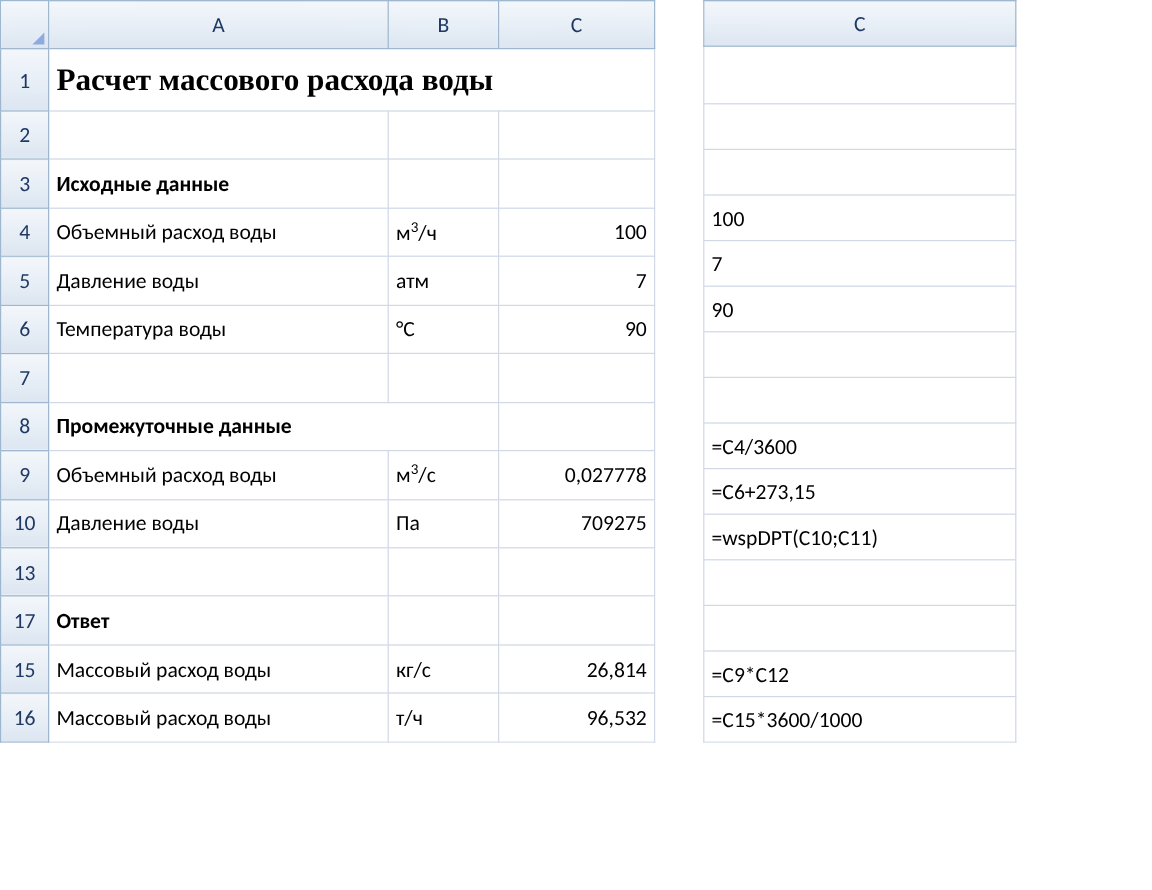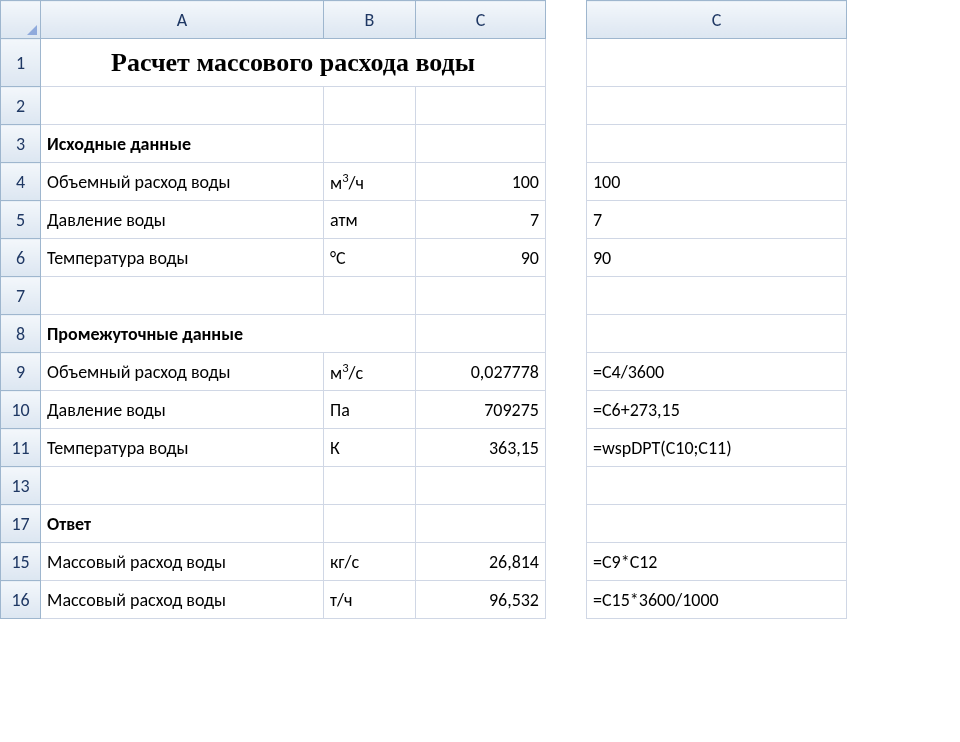--- a/index.html
+++ b/index.html
@@ -53,21 +53,20 @@
     border-bottom: 10px solid #8faadc;
   }
   .colA { width: 283px; }
   .colB { width: 92px; }
   .colC { width: 130px; }
   .colC2 { width: 260px; }
   .title {
     font-family: "Times New Roman", serif;
     font-weight: bold;
     font-size: 26px;
-    text-align: center;
   }
   .bold { font-weight: bold; }
   .right { text-align: right; }
   sup { font-size: 0.7em; }
   .gap { width: 40px; }
   .unit sup { vertical-align: super; }
 </style>
 </head>
 <body>
 
@@ -133,26 +132,20 @@
     <td class="unit">м<sup>3</sup>/с</td>
     <td class="right">0,027778</td>
   </tr>
   <tr>
     <td class="rownum">10</td>
     <td>Давление воды</td>
     <td>Па</td>
     <td class="right">709275</td>
   </tr>
   <tr>
-    <td class="rownum">11</td>
-    <td>Температура воды</td>
-    <td>К</td>
-    <td class="right">363,15</td>
-  </tr>
-  <tr>
     <td class="rownum">13</td>
     <td></td>
     <td></td>
     <td></td>
   </tr>
   <tr>
     <td class="rownum">17</td>
     <td class="bold">Ответ</td>
     <td></td>
     <td></td>

